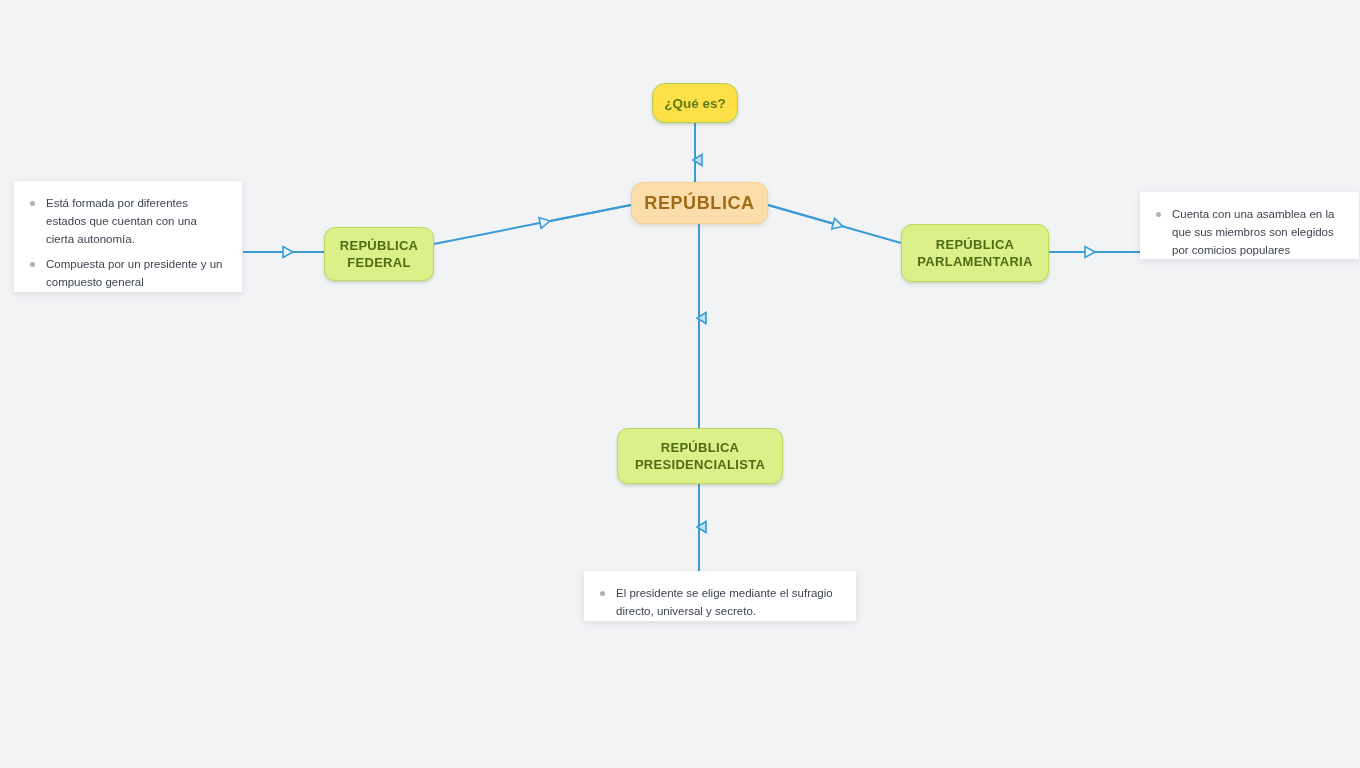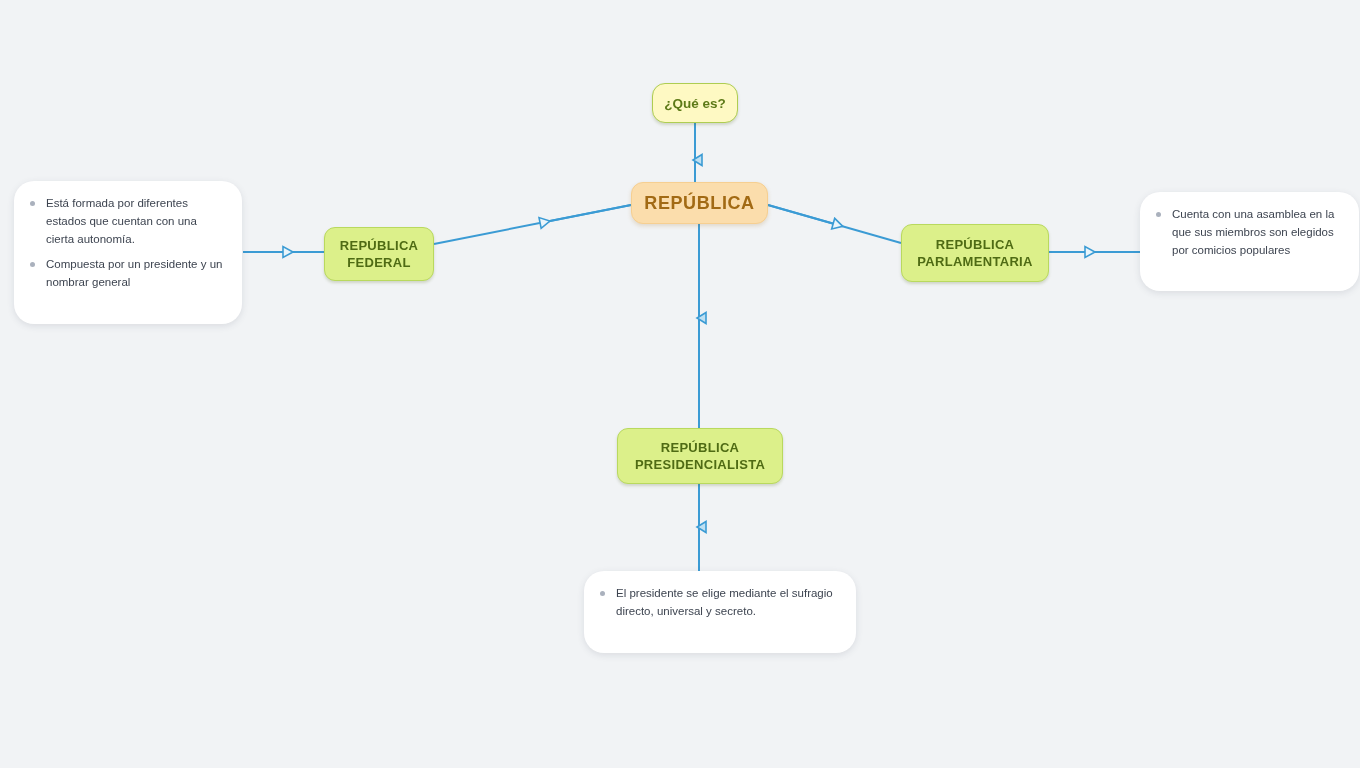--- a/index.html
+++ b/index.html
@@ -47,21 +47,21 @@
     border-radius: 11px;
     color: #4f6b14;
     font-weight: bold;
     letter-spacing: .3px;
     box-shadow: 0 2px 3px rgba(90,110,40,.22);
   }
   .node-green .label { line-height: 1.32; }
 
   
   .node-question {
-    background: #fef9c3;
+    background: #fde047;
     border: 1.5px solid #aecd52;
     border-radius: 13px;
     color: #5d7a18;
     font-weight: bold;
     box-shadow: 0 2px 3px rgba(90,110,40,.22);
   }
 
   
   .node-central {
     background: #fbddac;
@@ -71,23 +71,23 @@
     font-weight: bold;
     letter-spacing: .6px;
     box-shadow: 0 2px 4px rgba(160,110,30,.20);
   }
 
   
   .card {
     position: absolute;
     box-sizing: border-box;
     background: #ffffff;
-    border-radius: 20px;
+    border-radius: 0;
     box-shadow: 0 2px 7px rgba(60,70,90,.13);
-    padding: 14px 16px 32px 14px;
+    padding: 14px 16px 0 14px;
     z-index: 3;
   }
   .card ul {
     list-style: none;
     margin: 0;
     padding: 0;
   }
   .card li {
     position: relative;
     padding-left: 18px;
@@ -197,21 +197,21 @@
   <div class="node node-green" id="node-presid">
     <span class="label">
       <span>REPÚBLICA</span><br>
       <span>PRESIDENCIALISTA</span>
     </span>
   </div>
 
   <div class="card" id="card-federal">
     <ul>
       <li><span class="bullet"></span><span>Está formada por diferentes estados que cuentan con una cierta autonomía.</span></li>
-      <li><span class="bullet"></span><span>Compuesta por un presidente y un nombrar general</span></li>
+      <li><span class="bullet"></span><span>Compuesta por un presidente y un compuesto general</span></li>
     </ul>
   </div>
 
   <div class="card" id="card-parlam">
     <ul>
       <li><span class="bullet"></span><span>Cuenta con una asamblea en la que sus miembros son elegidos por comicios populares</span></li>
     </ul>
   </div>
 
   <div class="card" id="card-presid">

